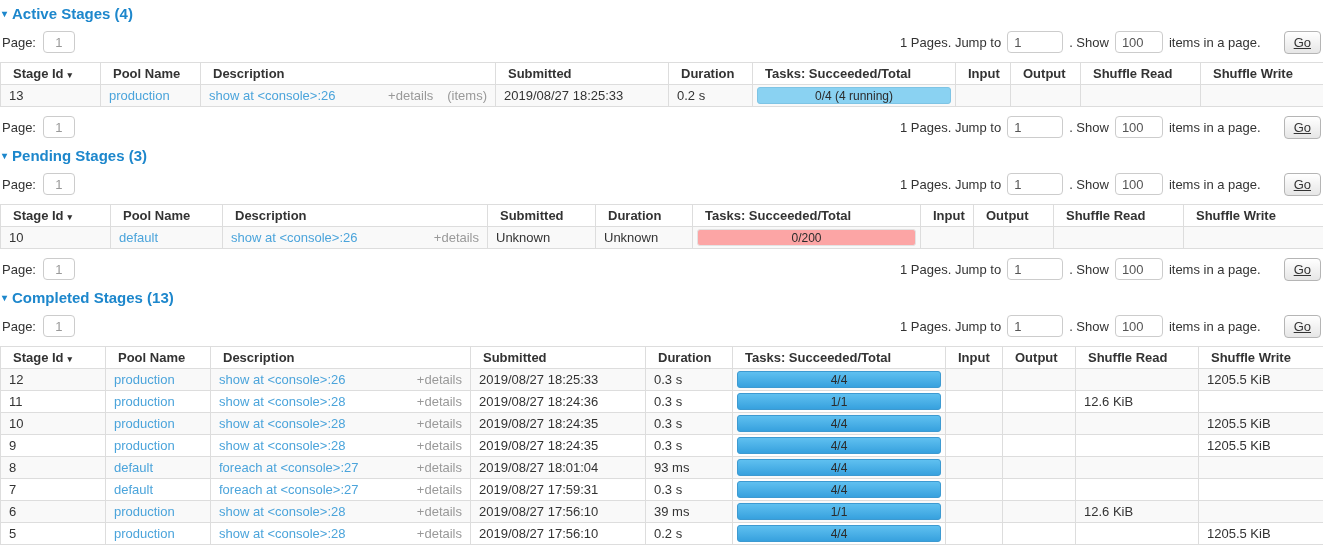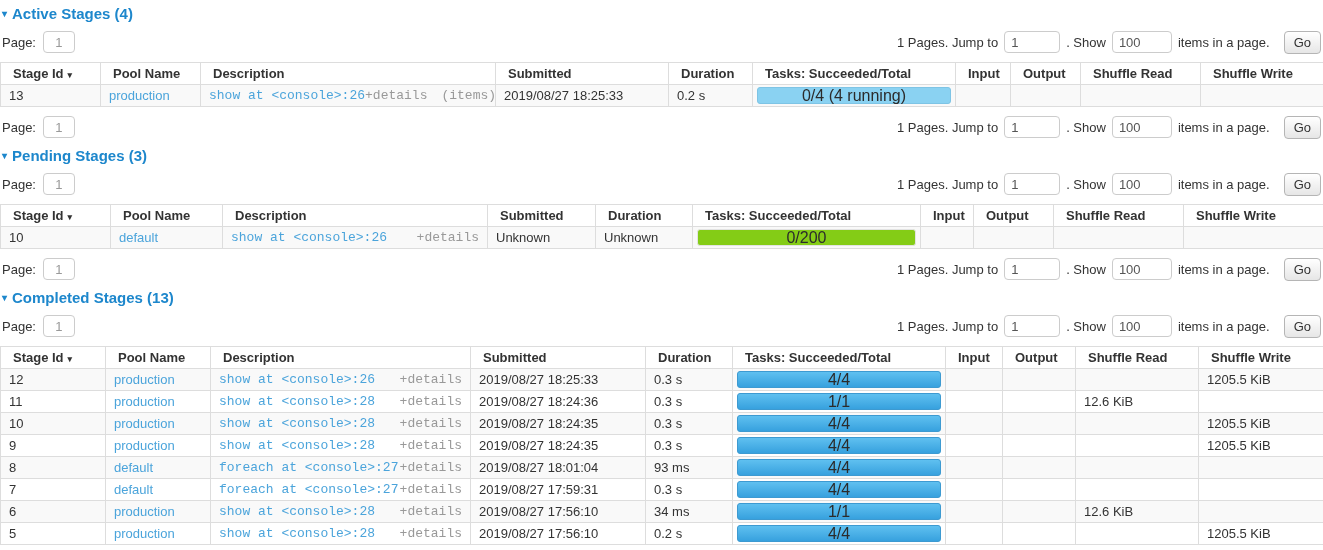--- a/index.html
+++ b/index.html
@@ -23,51 +23,51 @@
   .page-input {
     width:32px; height:22px; border:1px solid #ccc; border-radius:4px;
     text-align:center; color:#999; font-size:13px; font-family:inherit;
   }
   .pager { display:flex; align-items:center; gap:6px; }
   .pager input {
     height:22px; border:1px solid #ccc; border-radius:4px;
     padding:0 6px; font-size:13px; color:#555; font-family:inherit;
   }
   .jump-input { width:56px; }
-  .show-input { width:60px; }
+  .show-input { width:48px; }
   .go-btn {
-    height:23px; padding:0 9px; margin-left:8px;
+    height:23px; padding:0 9px; margin-left:17px;
     border:1px solid #b5b5b5; border-radius:4px;
     background:linear-gradient(#ffffff,#e6e6e6);
-    font-size:13px; color:#333; cursor:pointer; font-family:inherit;
+    font-size:13px; color:#333; cursor:pointer; font-family:inherit;text-decoration:underline;
   }
   table { border-collapse:collapse; width:1323px; table-layout:fixed; margin:1px 0; }
   th, td {
     border:1px solid #ddd; padding:2px 8px; height:22px;
     text-align:left; font-size:13px; white-space:nowrap; overflow:hidden;
     font-weight:normal;
   }
   th { font-weight:bold; cursor:pointer;padding-left:12px; }
   tbody tr:nth-child(odd) { background:#f9f9f9; }
   a { color:var(--link-blue,#4ba4db); text-decoration:none; cursor:pointer; }
-  .desc-wrap { display:flex; justify-content:space-between; align-items:center;font-family:Liberation Mono, monospace; }
+  .desc-wrap { display:flex; justify-content:space-between; align-items:center; }
   .muted { color:#999; cursor:pointer; }
   .desc-extra { display:flex; gap:14px; }
   .bar-cell { padding:2px 4px; }
   .bar {
     height:17px; border-radius:3px;
     display:flex; align-items:center; justify-content:center;
-    font-size:16px; color:#2b2b2b;
+    font-size:12px; color:#2b2b2b;
   }
   .bar-running { background:var(--bar-running,#8ad2f2); border:1px solid #7ec4e5; }
   .bar-done {
     background:linear-gradient(var(--bar-done-top,#5fc0f0), var(--bar-done-bottom,#37a1de));
     border:1px solid #3d9ad1;
   }
-  .bar-empty { background:#84cc16; border:1px solid #e3e3e3; }
+  .bar-empty { background:#fca5a5; border:1px solid #e3e3e3; }
   .sort-arrow { font-size:9px; margin-left:4px; }
 </style>
 </head>
 <body>
 
 <div class="section-title">
   <span class="collapse-arrow">▾</span>
   <span>Active Stages (4)</span>
 </div>
 
@@ -426,21 +426,21 @@
   <tr>
     <td>6</td>
     <td><a>production</a></td>
     <td>
       <div class="desc-wrap">
         <a>show at &lt;console&gt;:28</a>
         <span class="muted">+details</span>
       </div>
     </td>
     <td>2019/08/27 17:56:10</td>
-    <td>34 ms</td>
+    <td>39 ms</td>
     <td class="bar-cell">
           <div class="bar bar-done">
             <span>1/1</span>
           </div>
         </td>
     <td></td>
     <td></td>
     <td>12.6 KiB</td>
     <td></td>
   </tr>

